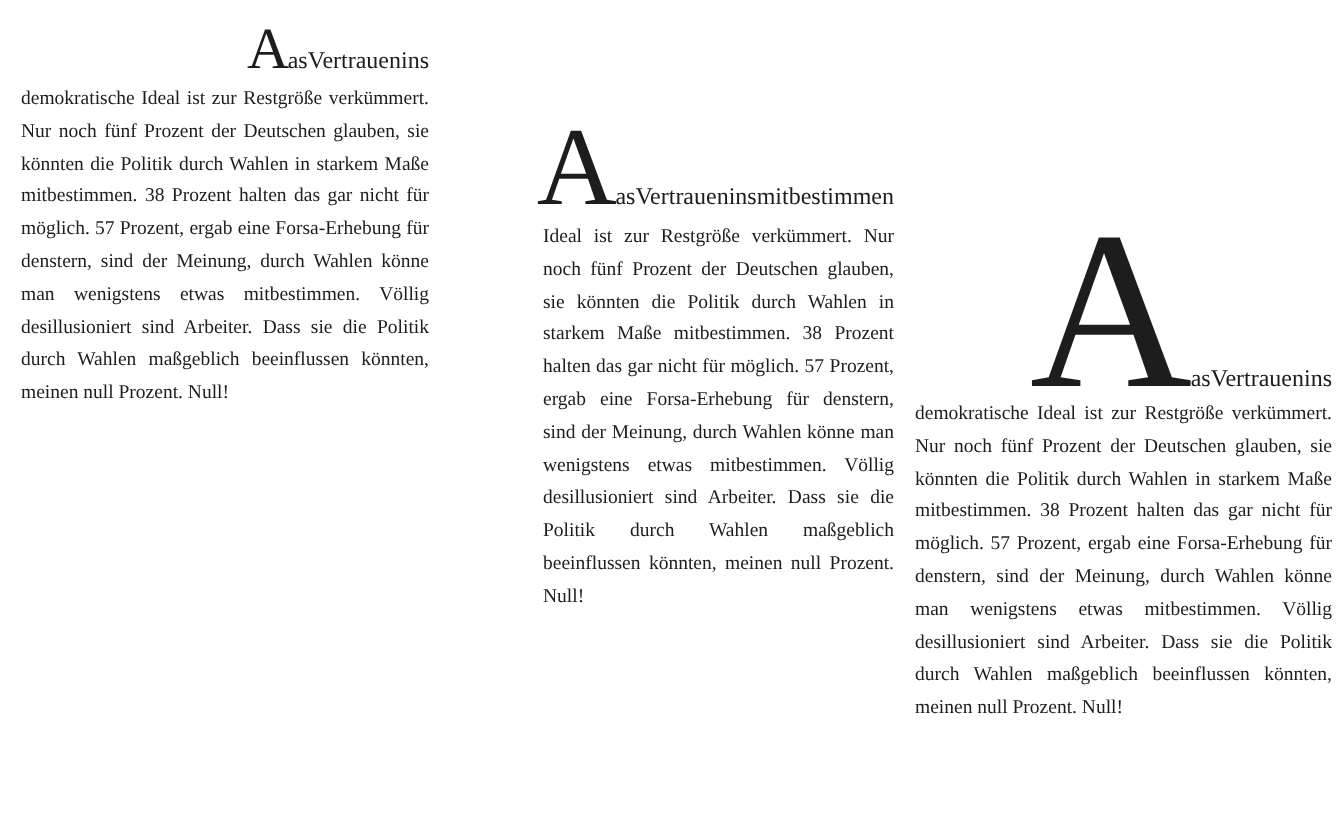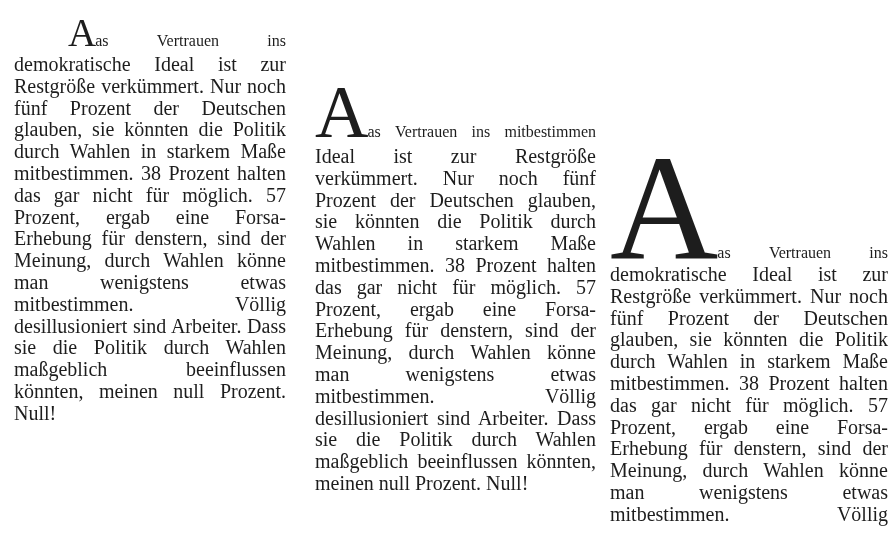--- a/index.html
+++ b/index.html
@@ -13,52 +13,52 @@
     position: relative;
     overflow: hidden;
     font-family: "Liberation Serif", "DejaVu Serif", serif;
     color: #1d1d1d;
   }
   .column {
     position: absolute;
   }
   .first-line {
     display: flex;
-    justify-content: space-between;
+    justify-content: flex-end;
     align-items: baseline;
   }
   .capgroup {
     display: inline;
     white-space: nowrap;
   }
   .dropcap {
     line-height: 1;
     letter-spacing: -1px;
   }
   .word {
     font-size: 16px;
     line-height: 1;
   }
   .body {
     margin: 0;
-    font-size: 20px;
+    font-size: 13px;
     line-height: 21.8px;
     text-align: justify;
   }
 
   
   .col-1 { left: 14px; top: 13px; width: 272px; }
   .col-1 .dropcap { font-size: 39px; }
   .col-1 .first-line { padding-left: 54px; }
   .col-1 .body { margin-top: 2px; }
 
   
   .col-2 { left: 315px; top: 75px; width: 281px; }
   .col-2 .dropcap { font-size: 74px; }
-  .col-2 .body { margin-top: -3px; }
+  .col-2 .body { margin-top: -3px; margin-left: 47px; }
 
   
   .col-3 { left: 610px; top: 132px; width: 278px; height: 396px; overflow: hidden; }
   .col-3 .dropcap { font-size: 150px; }
   .col-3 .body { margin-top: -18px; }
 </style>
 </head>
 <body>
 
 <div class="column col-1">

